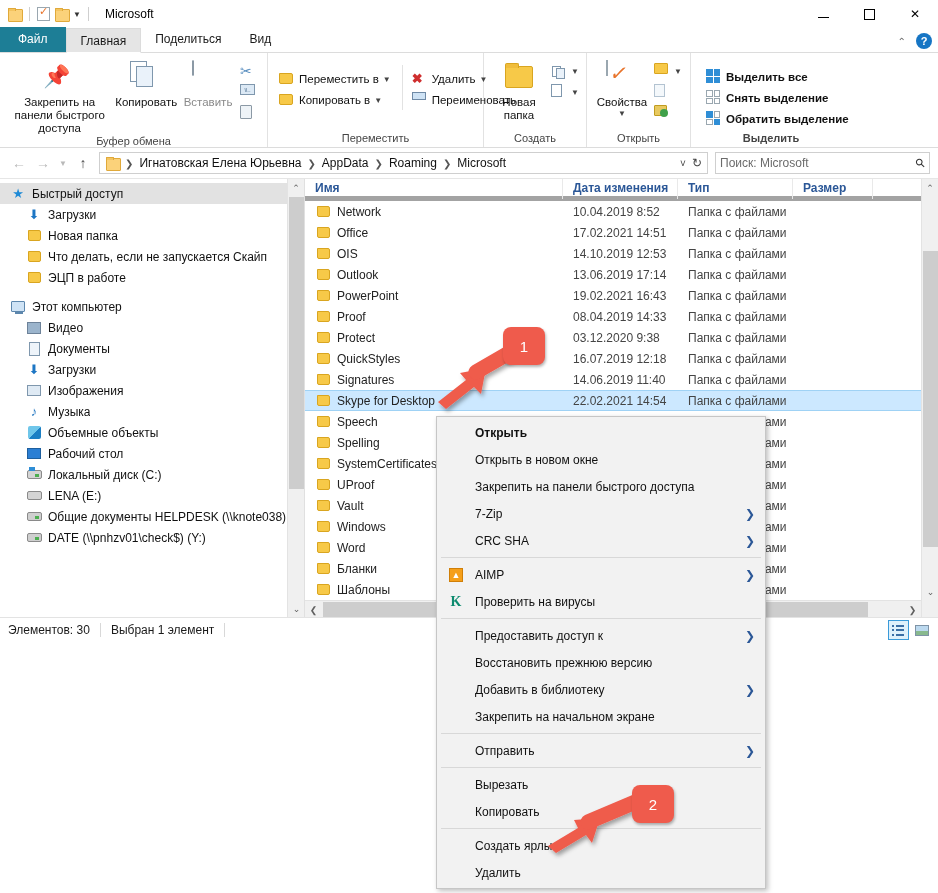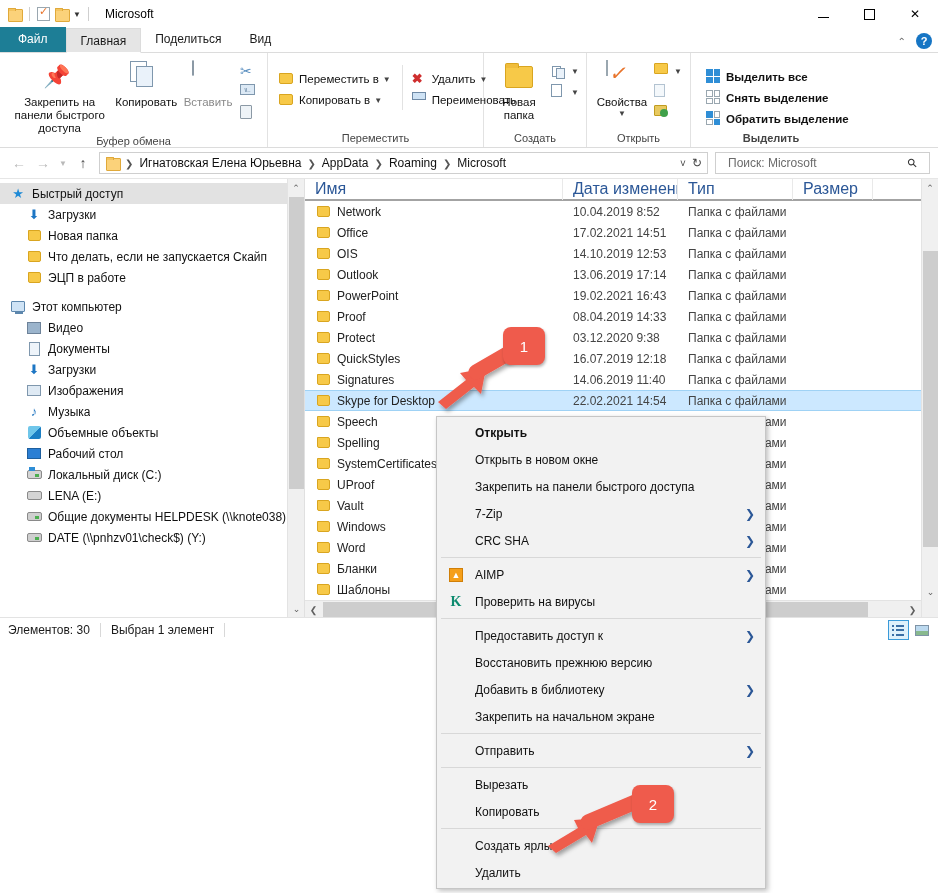--- a/index.html
+++ b/index.html
@@ -92,21 +92,21 @@
   .navbtn{ width:22px; height:22px; display:flex; align-items:center; justify-content:center;
     font-size:14px; color:#b9b9b9; cursor:default; }
   .navbtn.on{ color:#4a4a4a; }
   .addrbar{ flex:1; height:22px; border:1px solid #cfcfcf; background:#fff; display:flex;
     align-items:center; padding:0 2px 0 4px; margin-left:3px; }
   .crumb{ display:flex; align-items:center; font-size:12px; color:#111; padding:0 3px; height:20px; line-height:20px; }
   .crumb-sep{ color:#555; font-size:10px; padding:0 3px; }
   .addr-right{ margin-left:auto; display:flex; align-items:center; gap:6px; padding-right:3px;}
   .addr-right span{ font-size:10px; color:#444; cursor:default;}
   .searchbox{ width:215px; height:22px; border:1px solid #cfcfcf; background:#fff; margin-left:5px;
-    display:flex; align-items:center; padding:0 12px; }
+    display:flex; align-items:center; padding:0 4px; }
   .searchbox .ph{ font-size:12px; color:#6b6b6b; flex:1; }
   .searchbox .mag{ font-size:12px; color:#333; transform:rotate(-45deg); }
 
   
   .main{ display:flex; height:439px; border-top:1px solid #e6e6e6; }
 
   
   .sidebar{ width:305px; position:relative; overflow:hidden; background:#fff;
     border-right:1px solid #e0e0e0; }
   .tree{ padding-top:4px; }
@@ -132,22 +132,22 @@
   .drive i{ position:absolute; right:2px; bottom:1px; width:4px; height:3px; background:#4caf50;}
   .drive.sys:before{ content:""; position:absolute; left:1px; top:-4px; width:6px; height:4px; background:#2f8ed6;}
   .sb-scroll{ position:absolute; right:0; top:0; width:17px; height:100%; background:#f0f0f0;
     border-left:1px solid #e3e3e3; }
   .sb-arrow{ height:17px; display:flex; align-items:center; justify-content:center;
     font-size:9px; color:#606060; }
   .sb-thumb{ position:absolute; left:1px; width:15px; background:#cdcdcd; }
 
   
   .filepane{ flex:1; position:relative; overflow:hidden; background:#fff; }
-  .colhead{ height:22px; display:flex; border-bottom:2px solid #a3a3a3; background:#fff;
-    font-size:16px; color:#2b5797; align-items:center; }
+  .colhead{ height:22px; display:flex; border-bottom:5px solid #a3a3a3; background:#fff;
+    font-size:12px; color:#2b5797; align-items:center;font-weight:bold; }
   .col{ padding-left:10px; border-right:1px solid #e9e9e9; height:22px; line-height:22px;
     overflow:hidden; white-space:nowrap; cursor:default; }
   .c-name{ width:258px; }
   .c-date{ width:115px; }
   .c-type{ width:115px; }
   .c-size{ width:80px; }
   .rows{ position:relative; }
   .frow{ height:21px; display:flex; align-items:center; font-size:12px; color:#222; cursor:default; }
   .frow.selected{ background:#cce8ff; border-top:1px solid #9fd2f5; border-bottom:1px solid #9fd2f5; height:21px;}
   .fcell{ overflow:hidden; white-space:nowrap; }

